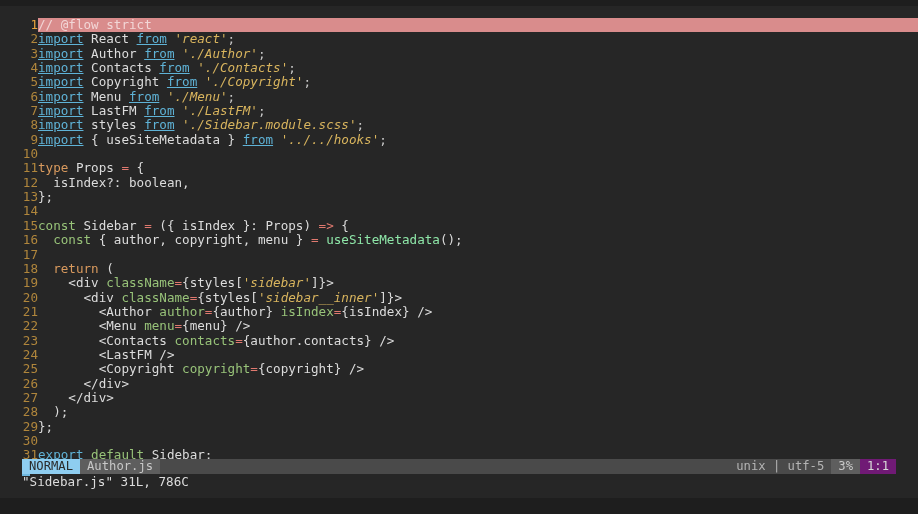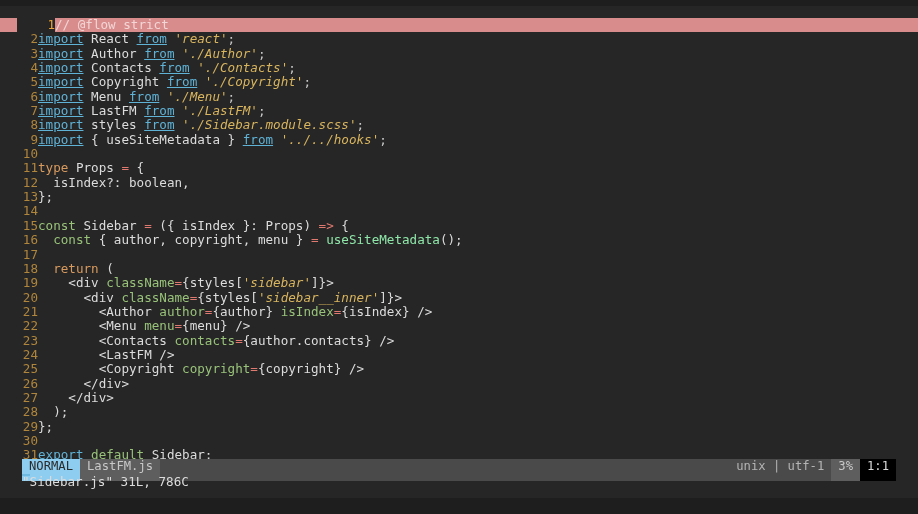--- a/index.html
+++ b/index.html
@@ -56,21 +56,20 @@
     width: 38px;
     text-align: right;
     color: #b0863c;
     margin-right: 0px;
   }
   .code {
     display: inline-block;
   }
   .line.cursorline {
     background: #d98c8c;
-    padding-left: 17px;
   }
   .line.cursorline .lnum {
     color: #e8a33d;
     background: #262626;
   }
   .line.cursorline .code {
     color: #f2d6d6;
     display: inline-block;
     width: 857px;
   }
@@ -85,34 +84,34 @@
   .t-prop    { color: #98c379; margin-top: 10px; }   
   .t-fn      { color: #8ee6a8; }   
   .t-punc    { color: #c8c8c8; }
 
   
   #statusline {
     position: absolute;
     left: 22px;
     top: 459px;
     width: 874px;
-    height: 22px;
+    height: 15px;
     font-size: 12.2px;
     line-height: 15px;
     display: flex;
     background: #4a4a4a;
     white-space: pre;
   }
   .seg { padding: 0 7px; display: inline-block; }
   .seg-mode   { background: #8ecdf0; color: #2a2a2a; font-weight: normal; }
   .seg-file   { background: #5e5e5e; color: #c8c8c8; }
   .seg-spacer { flex: 1 1 auto; background: #4a4a4a; }
   .seg-enc    { background: #4a4a4a; color: #b4b4b4; }
   .seg-pct    { background: #5e5e5e; color: #c8c8c8; }
-  .seg-pos    { background: #000000; color: #d8d8d8; text-align: center; }
+  .seg-pos    { background: #701a75; color: #d8d8d8; text-align: center; }
 
   
   #msgline {
     position: absolute;
     left: 22px;
     top: 474px;
     font-size: 12.6px;
     line-height: 15px;
     color: #dcdcdc;
     white-space: pre;
@@ -130,23 +129,23 @@
 <body>
 
 <div id="terminal">
 
   <div class="win-edge-top"></div>
 
   <div id="buffer"><div class="line cursorline"><span class="lnum">1</span><span class="code"><span class="t-comment">// @flow strict</span></span></div><div class="line"><span class="lnum">2</span><span class="code"><span class="t-kw">import</span><span class="t-txt"> React </span><span class="t-kw">from</span><span class="t-txt"> </span><span class="t-str">'react'</span><span class="t-punc">;</span></span></div><div class="line"><span class="lnum">3</span><span class="code"><span class="t-kw">import</span><span class="t-txt"> Author </span><span class="t-kw">from</span><span class="t-txt"> </span><span class="t-str">'./Author'</span><span class="t-punc">;</span></span></div><div class="line"><span class="lnum">4</span><span class="code"><span class="t-kw">import</span><span class="t-txt"> Contacts </span><span class="t-kw">from</span><span class="t-txt"> </span><span class="t-str">'./Contacts'</span><span class="t-punc">;</span></span></div><div class="line"><span class="lnum">5</span><span class="code"><span class="t-kw">import</span><span class="t-txt"> Copyright </span><span class="t-kw">from</span><span class="t-txt"> </span><span class="t-str">'./Copyright'</span><span class="t-punc">;</span></span></div><div class="line"><span class="lnum">6</span><span class="code"><span class="t-kw">import</span><span class="t-txt"> Menu </span><span class="t-kw">from</span><span class="t-txt"> </span><span class="t-str">'./Menu'</span><span class="t-punc">;</span></span></div><div class="line"><span class="lnum">7</span><span class="code"><span class="t-kw">import</span><span class="t-txt"> LastFM </span><span class="t-kw">from</span><span class="t-txt"> </span><span class="t-str">'./LastFM'</span><span class="t-punc">;</span></span></div><div class="line"><span class="lnum">8</span><span class="code"><span class="t-kw">import</span><span class="t-txt"> styles </span><span class="t-kw">from</span><span class="t-txt"> </span><span class="t-str">'./Sidebar.module.scss'</span><span class="t-punc">;</span></span></div><div class="line"><span class="lnum">9</span><span class="code"><span class="t-kw">import</span><span class="t-txt"> { useSiteMetadata } </span><span class="t-kw">from</span><span class="t-txt"> </span><span class="t-str">'../../hooks'</span><span class="t-punc">;</span></span></div><div class="line"><span class="lnum">10</span><span class="code"> </span></div><div class="line"><span class="lnum">11</span><span class="code"><span class="t-ret">type</span><span class="t-txt"> Props </span><span class="t-op">=</span><span class="t-txt"> {</span></span></div><div class="line"><span class="lnum">12</span><span class="code"><span class="t-txt">  isIndex?: boolean,</span></span></div><div class="line"><span class="lnum">13</span><span class="code"><span class="t-txt">};</span></span></div><div class="line"><span class="lnum">14</span><span class="code"> </span></div><div class="line"><span class="lnum">15</span><span class="code"><span class="t-kw2">const</span><span class="t-txt"> Sidebar </span><span class="t-op">=</span><span class="t-txt"> ({ isIndex }: Props) </span><span class="t-op">=&gt;</span><span class="t-txt"> {</span></span></div><div class="line"><span class="lnum">16</span><span class="code"><span class="t-txt">  </span><span class="t-kw2">const</span><span class="t-txt"> { author, copyright, menu } </span><span class="t-op">=</span><span class="t-txt"> </span><span class="t-fn">useSiteMetadata</span><span class="t-txt">();</span></span></div><div class="line"><span class="lnum">17</span><span class="code"> </span></div><div class="line"><span class="lnum">18</span><span class="code"><span class="t-txt">  </span><span class="t-ret">return</span><span class="t-txt"> (</span></span></div><div class="line"><span class="lnum">19</span><span class="code"><span class="t-txt">    &lt;div </span><span class="t-prop">className</span><span class="t-op">=</span><span class="t-txt">{styles[</span><span class="t-str">'sidebar'</span><span class="t-txt">]}&gt;</span></span></div><div class="line"><span class="lnum">20</span><span class="code"><span class="t-txt">      &lt;div </span><span class="t-prop">className</span><span class="t-op">=</span><span class="t-txt">{styles[</span><span class="t-str">'sidebar__inner'</span><span class="t-txt">]}&gt;</span></span></div><div class="line"><span class="lnum">21</span><span class="code"><span class="t-txt">        &lt;Author </span><span class="t-prop">author</span><span class="t-op">=</span><span class="t-txt">{author} </span><span class="t-prop">isIndex</span><span class="t-op">=</span><span class="t-txt">{isIndex} /&gt;</span></span></div><div class="line"><span class="lnum">22</span><span class="code"><span class="t-txt">        &lt;Menu </span><span class="t-prop">menu</span><span class="t-op">=</span><span class="t-txt">{menu} /&gt;</span></span></div><div class="line"><span class="lnum">23</span><span class="code"><span class="t-txt">        &lt;Contacts </span><span class="t-prop">contacts</span><span class="t-op">=</span><span class="t-txt">{author.contacts} /&gt;</span></span></div><div class="line"><span class="lnum">24</span><span class="code"><span class="t-txt">        &lt;LastFM /&gt;</span></span></div><div class="line"><span class="lnum">25</span><span class="code"><span class="t-txt">        &lt;Copyright </span><span class="t-prop">copyright</span><span class="t-op">=</span><span class="t-txt">{copyright} /&gt;</span></span></div><div class="line"><span class="lnum">26</span><span class="code"><span class="t-txt">      &lt;/div&gt;</span></span></div><div class="line"><span class="lnum">27</span><span class="code"><span class="t-txt">    &lt;/div&gt;</span></span></div><div class="line"><span class="lnum">28</span><span class="code"><span class="t-txt">  );</span></span></div><div class="line"><span class="lnum">29</span><span class="code"><span class="t-txt">};</span></span></div><div class="line"><span class="lnum">30</span><span class="code"> </span></div><div class="line"><span class="lnum">31</span><span class="code"><span class="t-kw">export</span><span class="t-txt"> </span><span class="t-kw2">default</span><span class="t-txt"> Sidebar;</span></span></div></div>
 
   <div id="statusline">
     <span class="seg seg-mode">NORMAL</span>
-    <span class="seg seg-file">LastFM.js</span>
+    <span class="seg seg-file">Author.js</span>
     <span class="seg seg-spacer"></span>
-    <span class="seg seg-enc">unix | utf-1</span>
+    <span class="seg seg-enc">unix | utf-5</span>
     <span class="seg seg-pct">3%</span>
     <span class="seg seg-pos">1:1</span>
   </div>
 
   <div id="msgcursor"></div>
   <div id="msgline">"Sidebar.js" 31L, 786C</div>
 
   <div class="win-edge-bottom"></div>
 </div>
 

